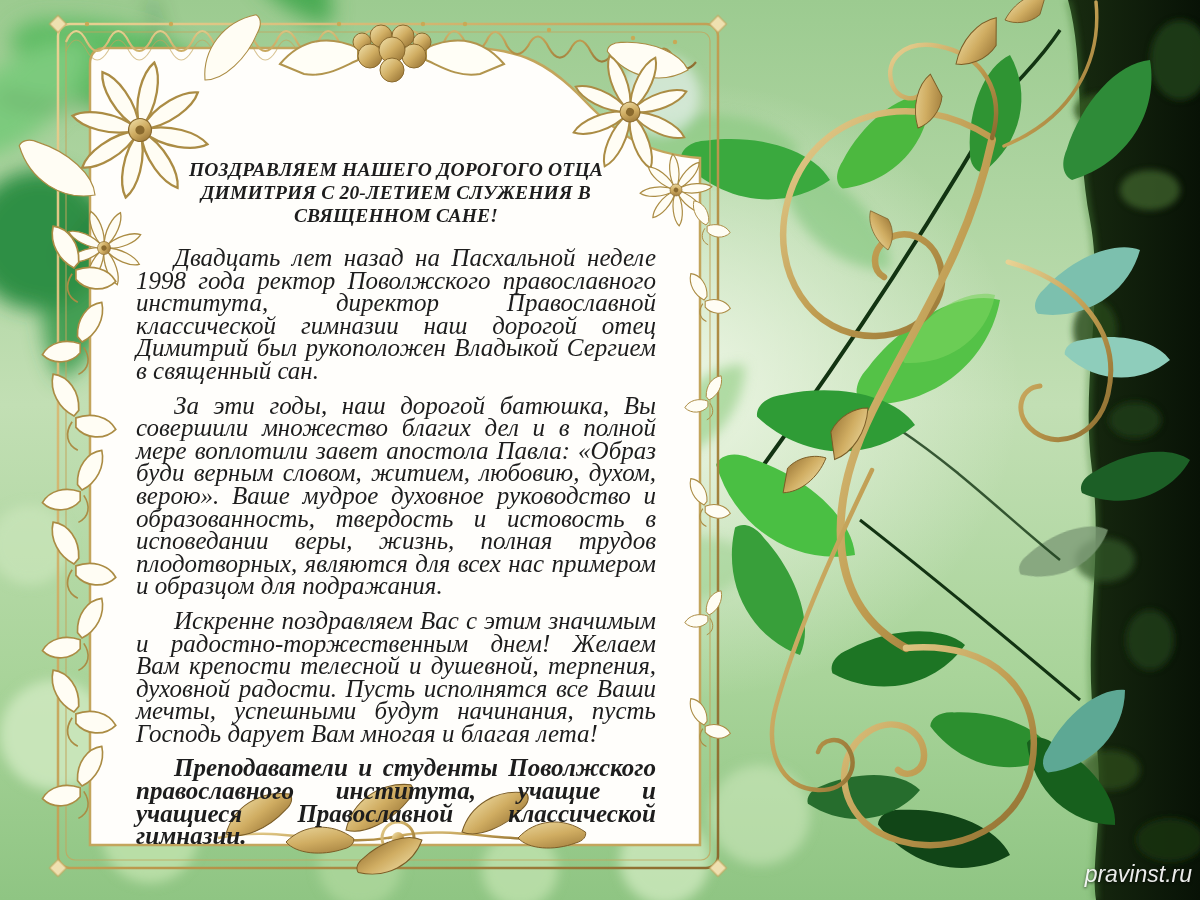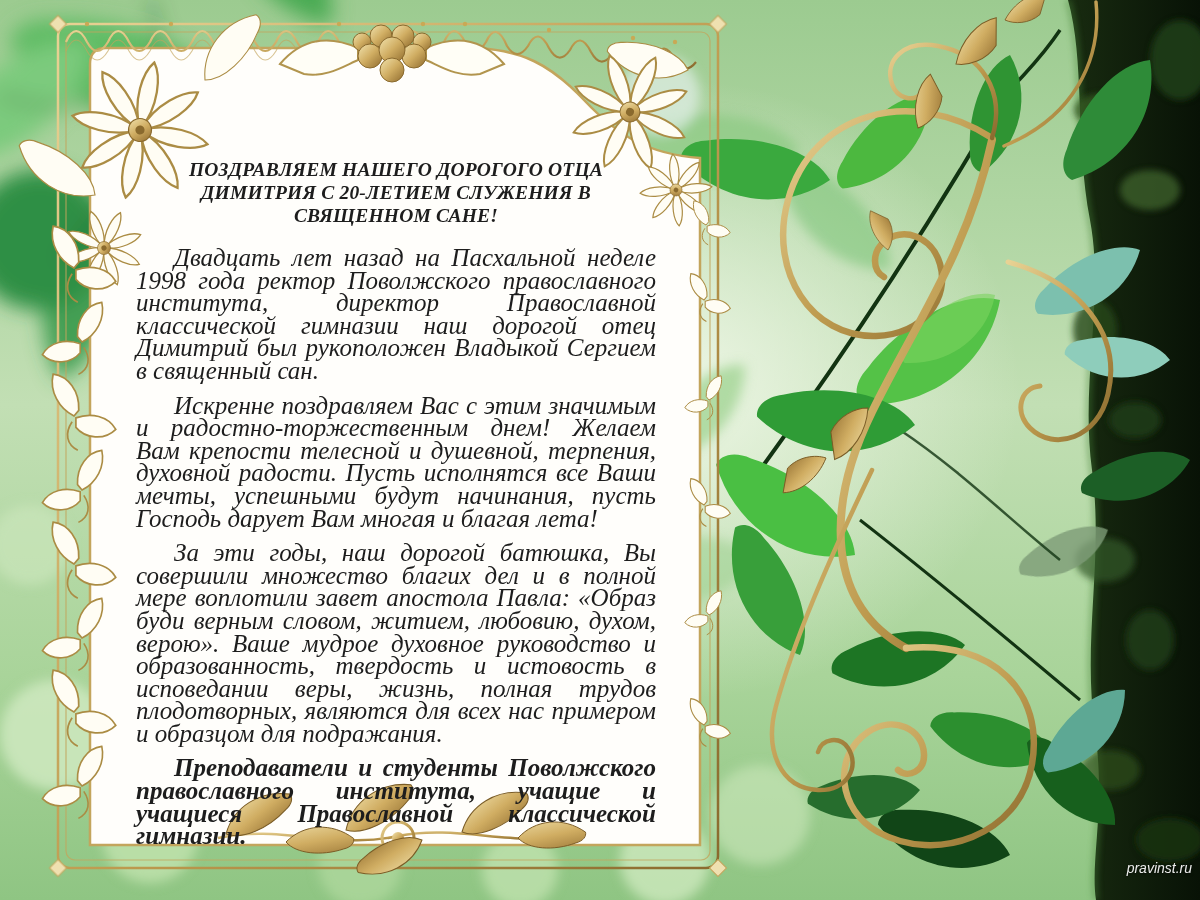--- a/index.html
+++ b/index.html
@@ -5,22 +5,22 @@
   html,body{margin:0;padding:0;background:#222;}
   .scene{position:relative;width:1200px;height:900px;overflow:hidden;
          font-family:"Liberation Serif","DejaVu Serif",serif;}
   .scene svg.bgart{position:absolute;left:0;top:0;}
   .card-text{position:absolute;left:136px;top:158px;width:520px;color:#1d1d1d;}
   .card-text h1{font-size:19.5px;line-height:1.18;font-weight:bold;font-style:italic;
                 text-align:center;margin:0 0 20px;padding:0 10px;letter-spacing:.2px;}
   .card-text p{font-size:25px;line-height:22.6px;font-style:italic;margin:0 0 12px;
                text-align:justify;text-indent:38px;}
   .card-text p.signature{font-weight:bold;margin-top:12px;}
-  .watermark{position:absolute;right:8px;bottom:24px;font-family:"Liberation Sans",sans-serif;
-             font-style:italic;font-size:14px;color:rgba(255,255,255,.92);
+  .watermark{position:absolute;right:8px;bottom:12px;font-family:"Liberation Sans",sans-serif;
+             font-style:italic;font-size:23px;color:rgba(255,255,255,.92);
              text-shadow:0 1px 3px rgba(0,0,0,.7);}
 </style>
 </head>
 <body>
 
 <div class="scene">
 
 <svg class="bgart" width="1200" height="900" viewBox="0 0 1200 900">
   <defs>
     <linearGradient id="bgGrad" x1="0" y1="0" x2="0" y2="1">
@@ -261,20 +261,20 @@
         <use href="#leaf" transform="translate(64,-8) rotate(-14)"></use>
         <use href="#leaf" transform="translate(120,-2) rotate(12) scale(.9)"></use>
       </g>
     </g>
   </g>
 </svg>
 
 <div class="card-text">
   <h1>ПОЗДРАВЛЯЕМ НАШЕГО ДОРОГОГО ОТЦА ДИМИТРИЯ С 20-ЛЕТИЕМ СЛУЖЕНИЯ В СВЯЩЕННОМ САНЕ!</h1>
   <p>Двадцать лет назад на Пасхальной неделе 1998 года ректор Поволжского православного института, директор Православной классической гимназии наш дорогой отец Димитрий был рукоположен Владыкой Сергием в священный сан.</p>
+  <p>За эти годы, наш дорогой батюшка, Вы совершили множество благих дел и в полной мере воплотили завет апостола Павла: «Образ буди верным словом, житием, любовию, духом, верою». Ваше мудрое духовное руководство и образованность, твердость и истовость в исповедании веры, жизнь, полная трудов плодотворных, являются для всех нас примером и образцом для подражания.</p>
   <p>Искренне поздравляем Вас с этим значимым и радостно-торжественным днем! Желаем Вам крепости телесной и душевной, терпения, духовной радости. Пусть исполнятся все Ваши мечты, успешными будут начинания, пусть Господь дарует Вам многая и благая лета!</p>
-  <p>За эти годы, наш дорогой батюшка, Вы совершили множество благих дел и в полной мере воплотили завет апостола Павла: «Образ буди верным словом, житием, любовию, духом, верою». Ваше мудрое духовное руководство и образованность, твердость и истовость в исповедании веры, жизнь, полная трудов плодотворных, являются для всех нас примером и образцом для подражания.</p>
   <p class="signature">Преподаватели и студенты Поволжского православного института, учащие и учащиеся Православной классической гимназии.</p>
 </div>
 
 <div class="watermark">pravinst.ru</div>
 
 </div>
 
 </body></html>

